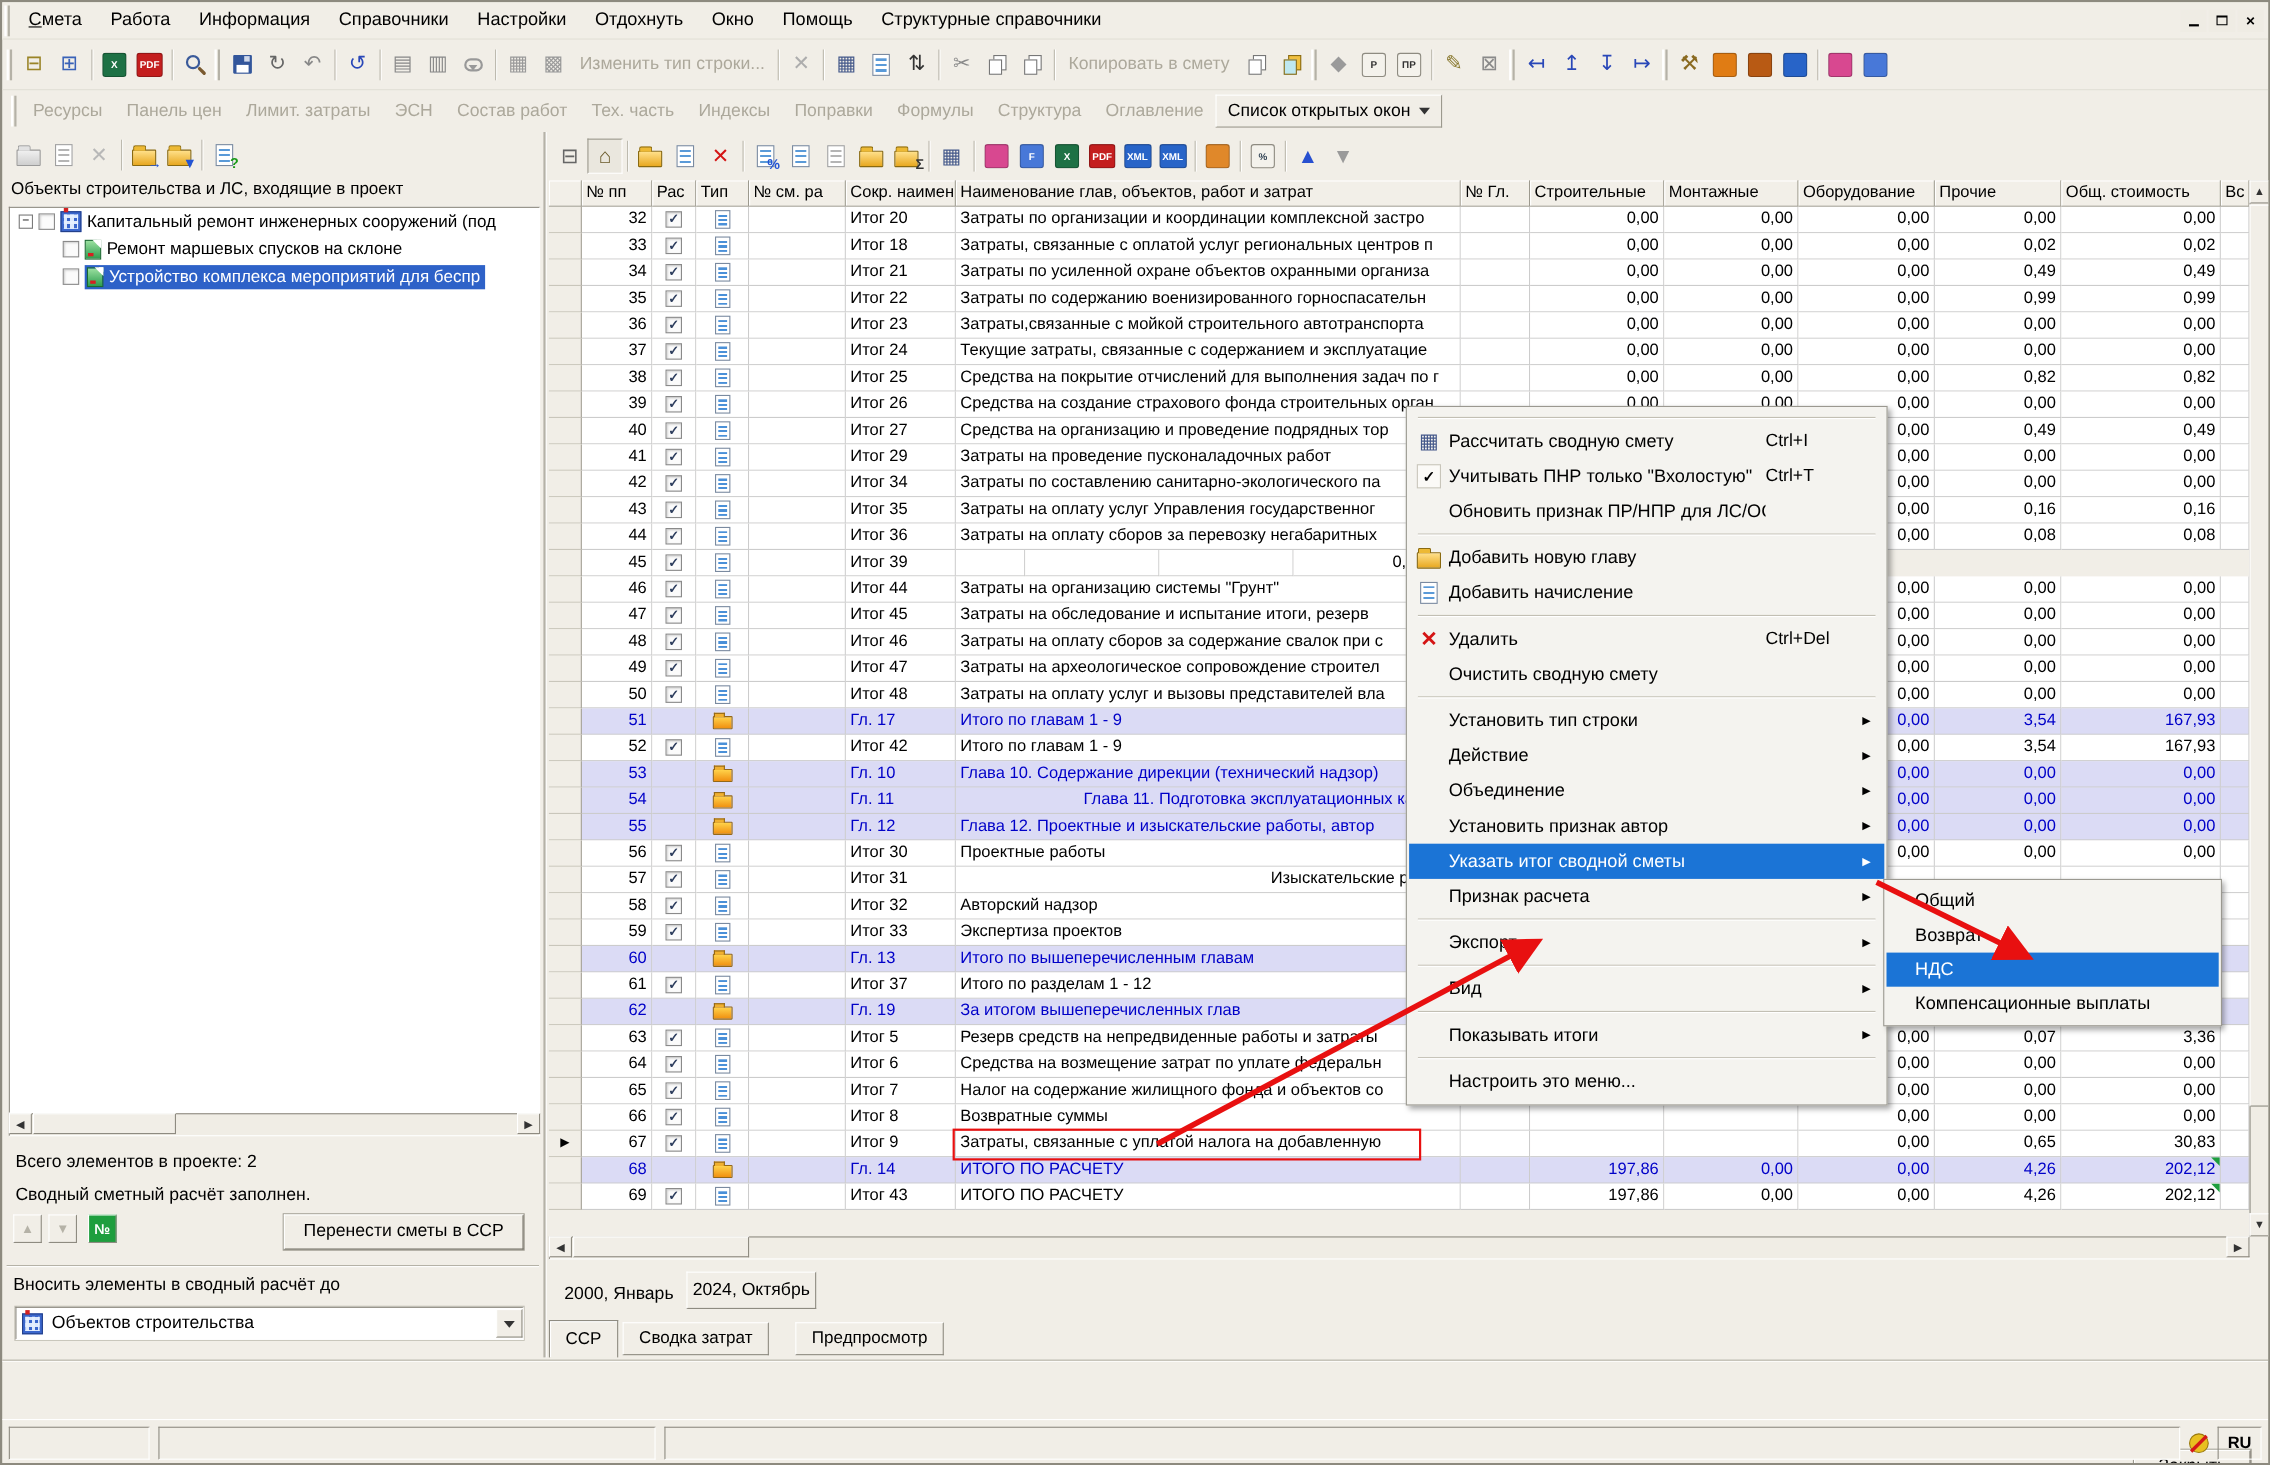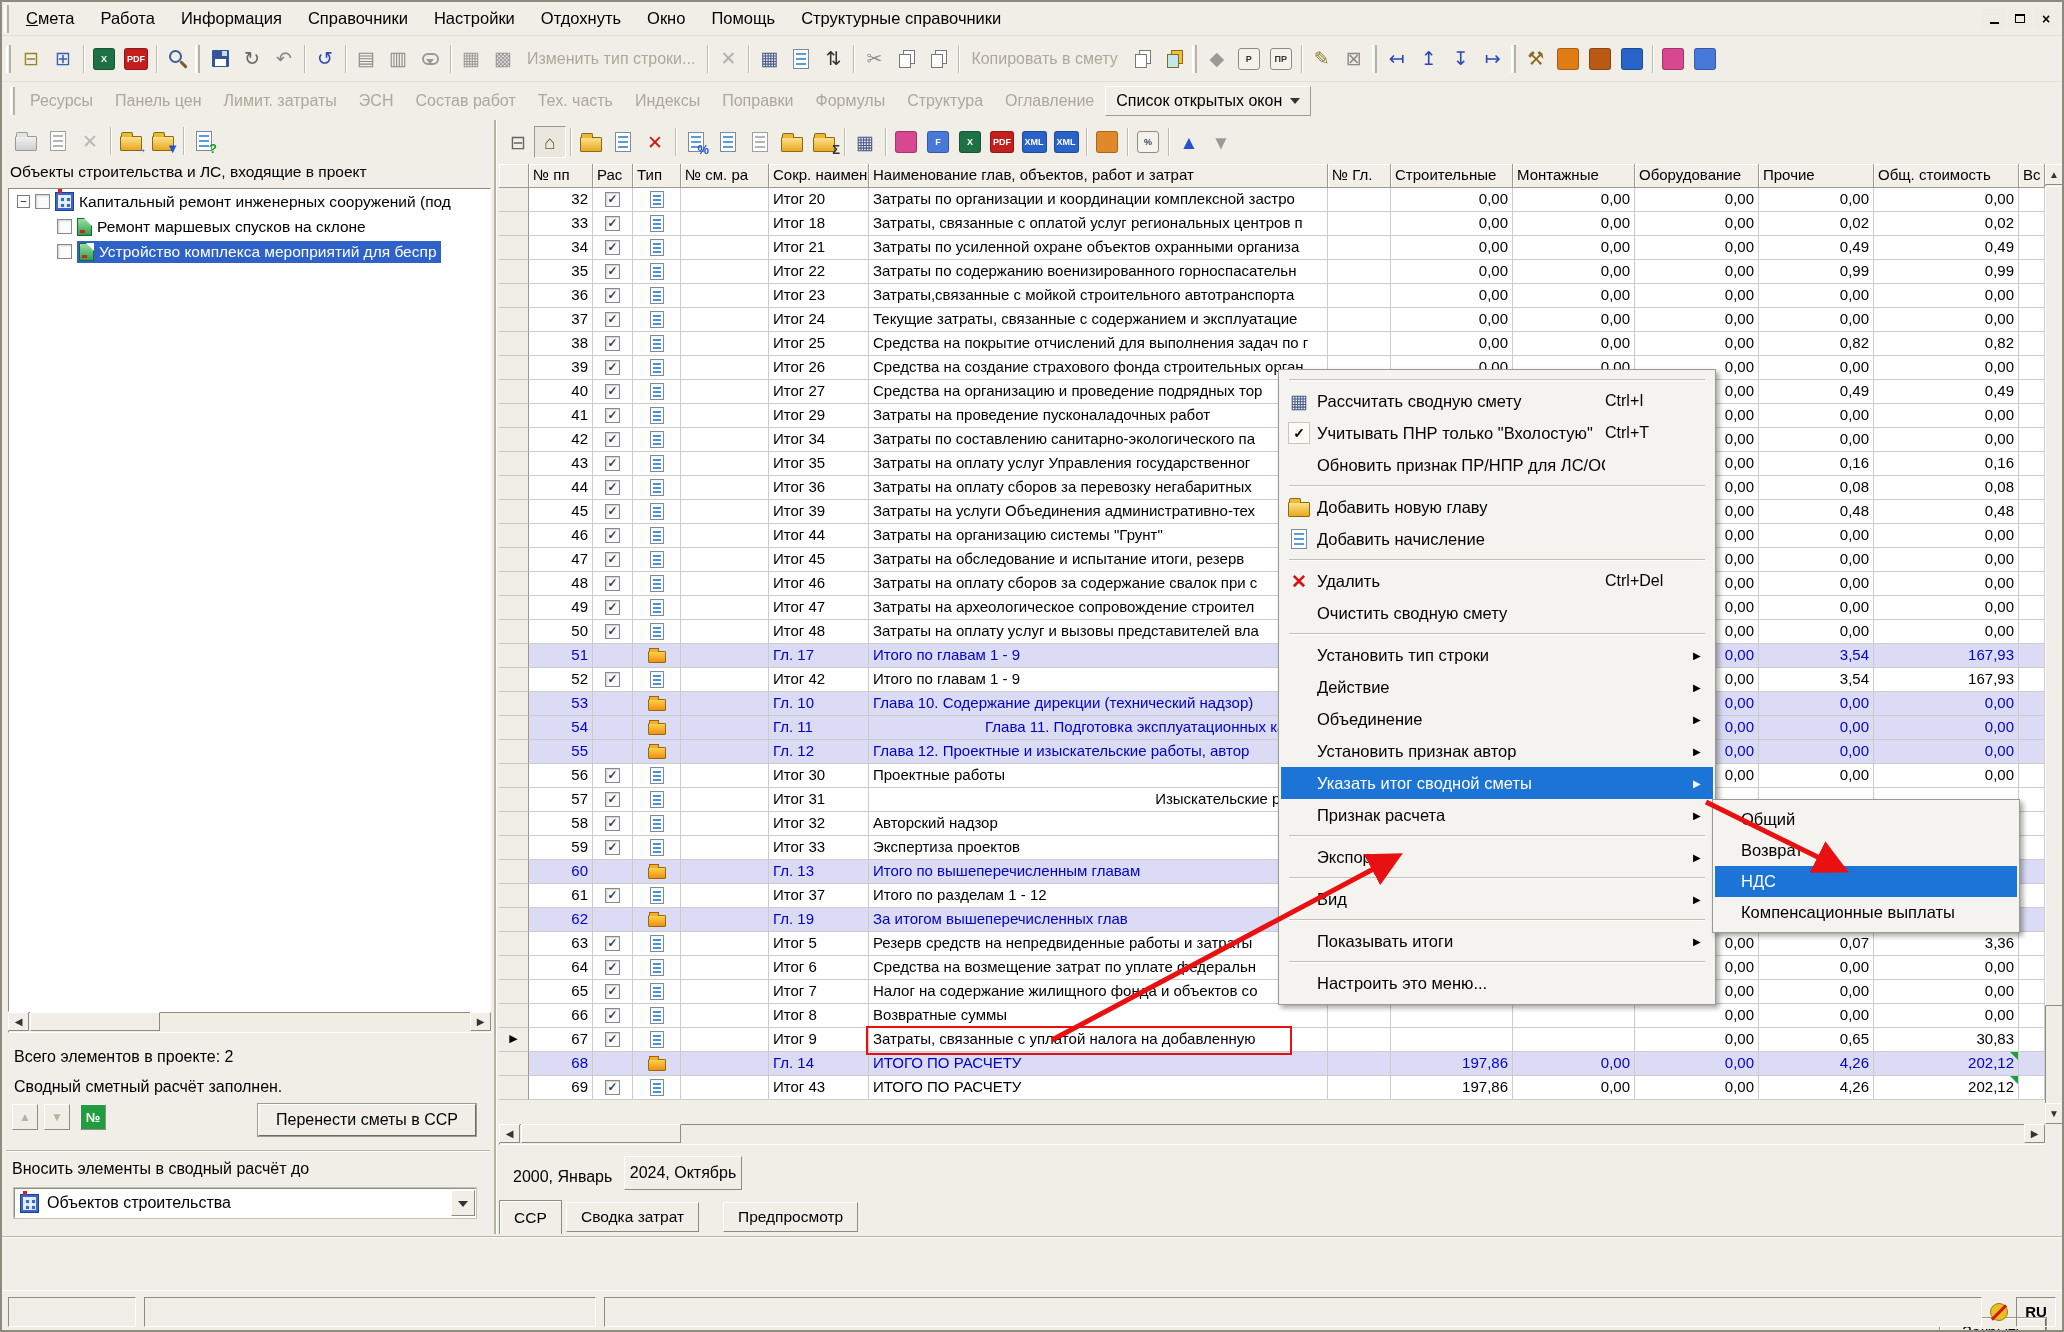--- a/index.html
+++ b/index.html
@@ -747,21 +747,20 @@
       <span class="c mk" style="width: 30px;"></span>
       <span class="c num" style="width: 64px;">45</span>
       <span class="c ctr" style="width: 40px;">
         <span class="cb on"></span>
       </span>
       <span class="c ctr" style="width: 48px;">
         <span class="t-doc"></span>
       </span>
       <span class="c" style="width: 88px;"></span>
       <span class="c" style="width: 100px;">Итог 39</span>
-      <span class="c" style="width: 459px;">Затраты на  услуги Объединения административно-тех</span>
       <span class="c" style="width: 63px;"></span>
       <span class="c num" style="width: 122px;"></span>
       <span class="c num" style="width: 122px;"></span>
       <span class="c num" style="width: 124px;">0,00</span>
       <span class="c num" style="width: 115px;">0,48</span>
       <span class="c num" style="width: 145px;">0,48</span>
       <span class="c" style="width: 26px;"></span>
     </div>
     <div class="r">
       <span class="c mk" style="width: 30px;"></span>

